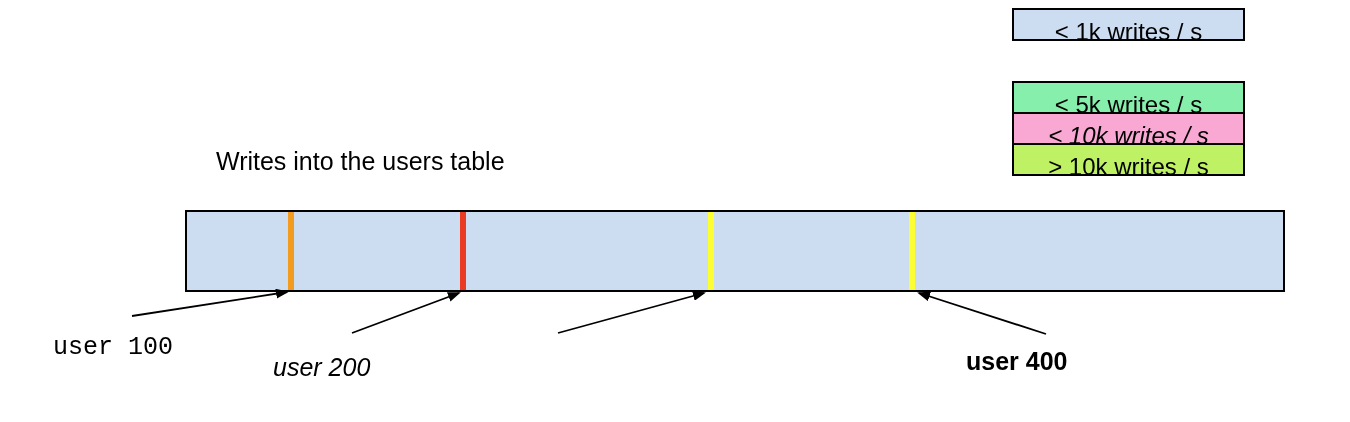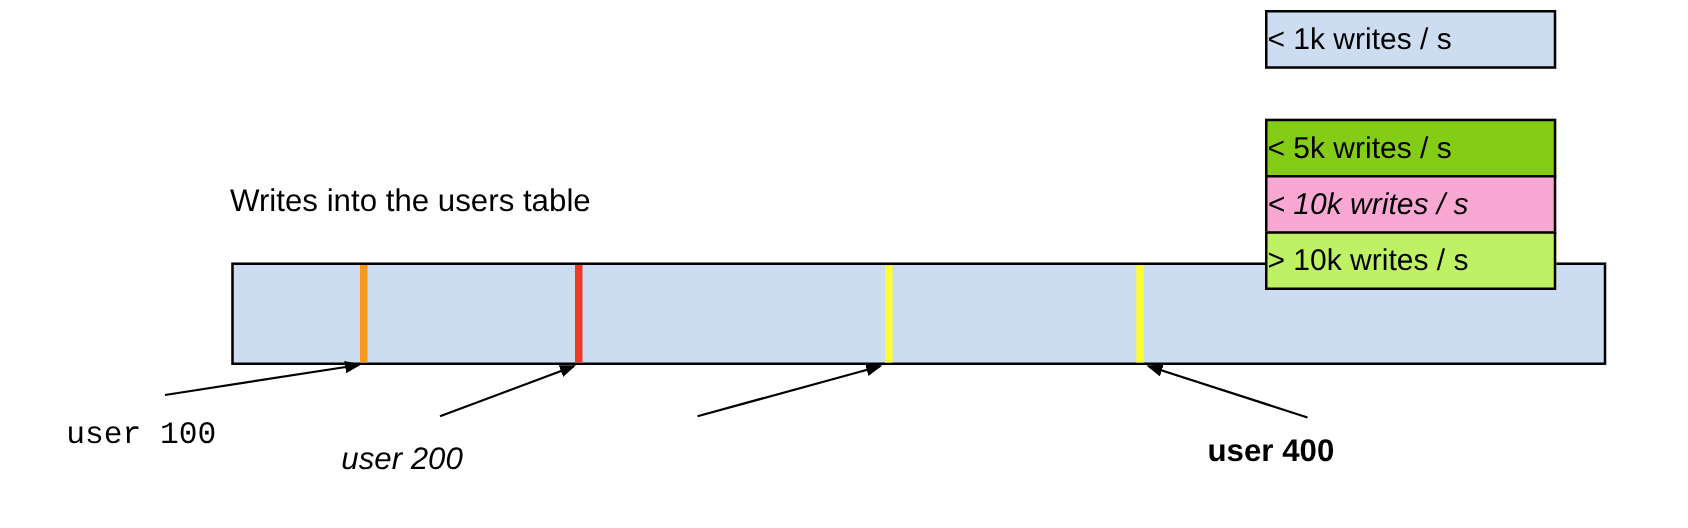--- a/index.html
+++ b/index.html
@@ -8,21 +8,21 @@
     position: relative;
     width: 1350px;
     height: 422px;
     background: #ffffff;
     font-family: "Liberation Sans", sans-serif;
     color: #000000;
     overflow: hidden;
   }
   .diagram-title {
     position: absolute;
-    left: 184px;
+    left: 216px;
     top: 144px;
     font-size: 25px;
     line-height: 34px;
     white-space: nowrap;
   }
   .table-bar {
     position: absolute;
     left: 185px;
     top: 210px;
     width: 1100px;
@@ -57,22 +57,23 @@
   .user-label.u3 { left: 495px; top: 347px; }
   .user-label.u4 { left: 966px; top: 347px; font-weight: bold; }
   .legend {
     position: absolute;
     left: 1012px;
     top: 8px;
     width: 233px;
   }
   .legend-row {
     width: 233px;
-    height: 47px;
+    height: 33px;
     border: 2px solid #000000;
+    text-align: center;
     font-size: 24px;
     line-height: 44px;
     white-space: nowrap;
   }
   .legend-row + .legend-row { margin-top: -2px; }
 </style>
 </head>
 <body>
 
 <div class="canvas">
@@ -97,18 +98,18 @@
     <line x1="558" y1="333" x2="704" y2="293" stroke="#000000" stroke-width="1.8" marker-end="url(#ah)"></line>
     <line x1="1046" y1="334" x2="919" y2="293" stroke="#000000" stroke-width="1.8" marker-end="url(#ah)"></line>
   </svg>
 
   <div class="user-label u1">user 100</div>
   <div class="user-label u2">user 200</div>
   <div class="user-label u4">user 400</div>
 
   <div class="legend">
     <div class="legend-row" style="background: rgb(205, 221, 241);">&lt; 1k writes / s</div>
-    <div class="legend-row" style="background: #84cc16; margin-top: 40px;">&lt; 5k writes / s</div>
+    <div class="legend-row" style="background: #86efac; margin-top: 40px;">&lt; 5k writes / s</div>
     <div class="legend-row" style="background: #f9a8d4; font-style: italic;">&lt; 10k writes / s</div>
     <div class="legend-row" style="background: #bef264;">&gt; 10k writes / s</div>
   </div>
 
 </div>
 
 </body></html>

